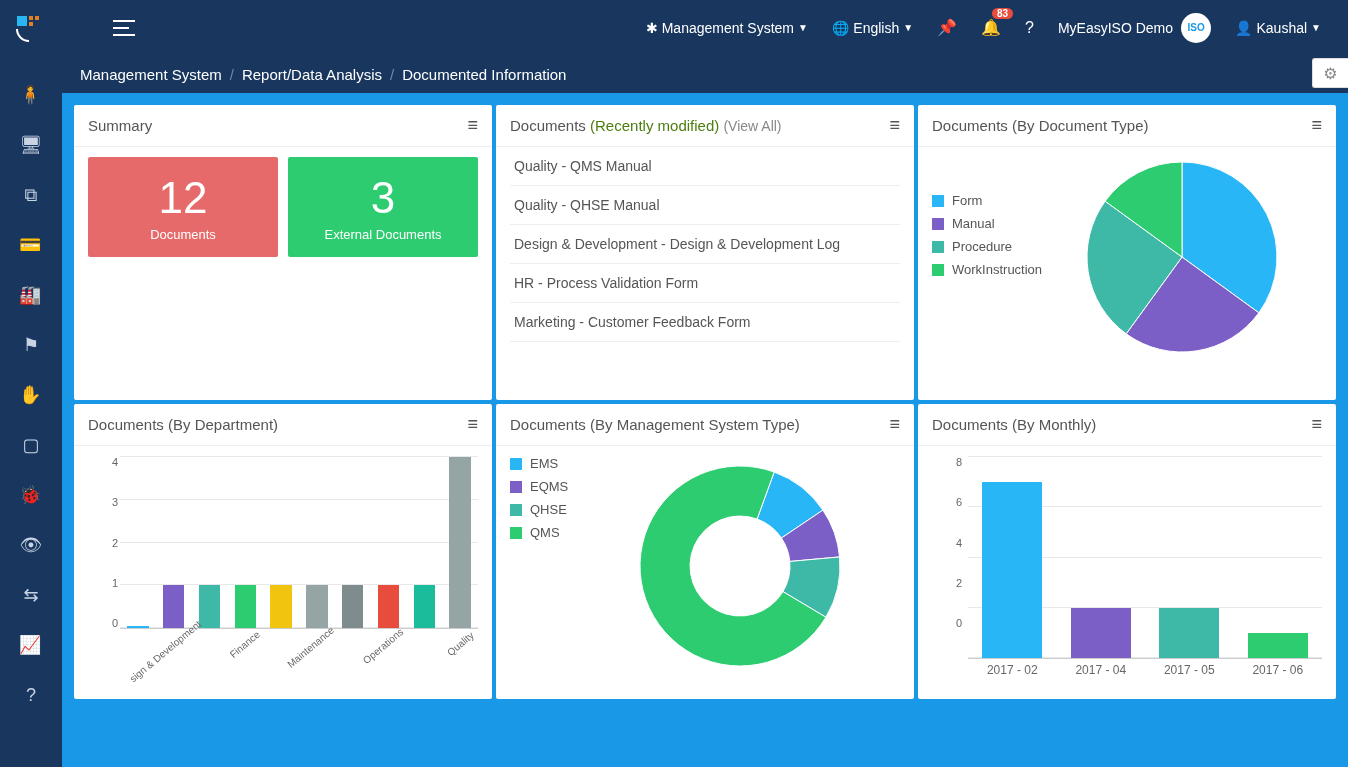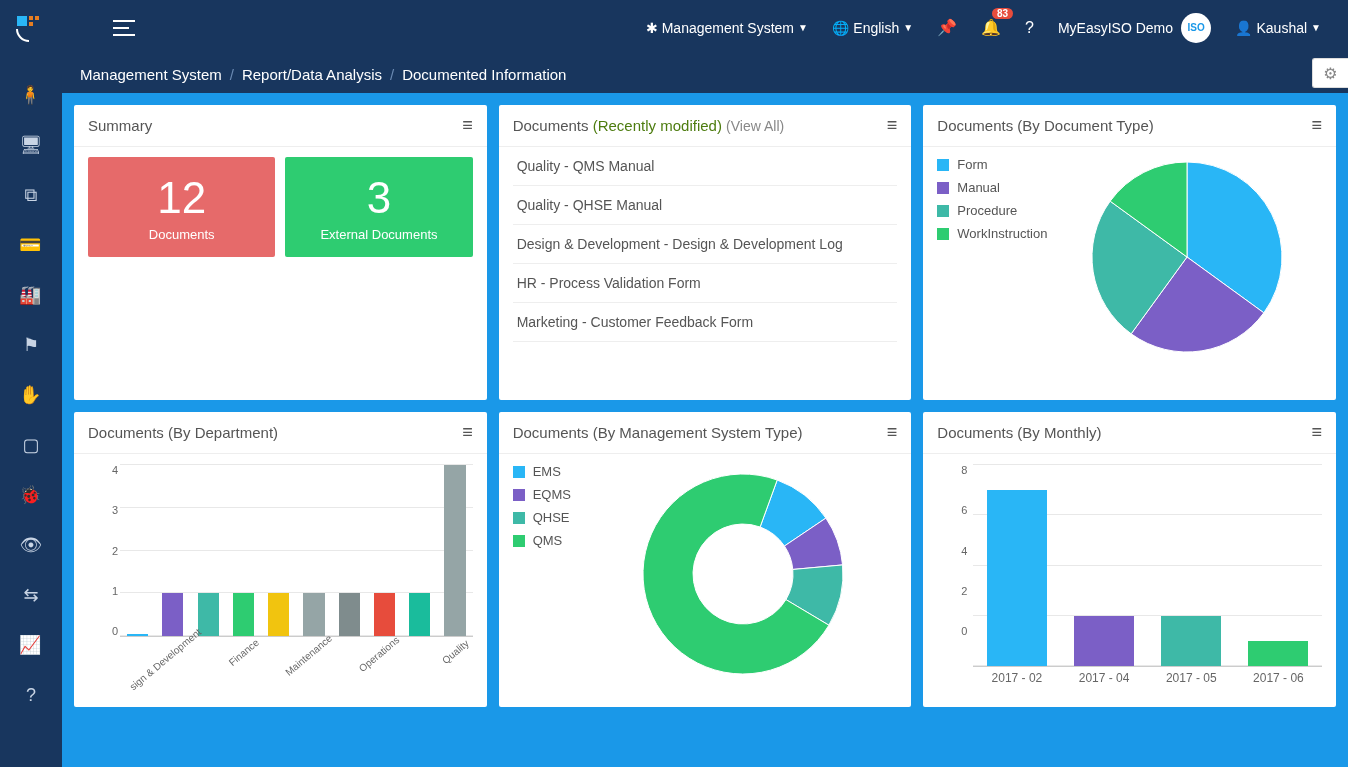--- a/index.html
+++ b/index.html
@@ -13,36 +13,36 @@
 .topbar-icon { font-size: 16px; margin: 0 12px; cursor: pointer; position: relative; }
 .badge { position: absolute; top: -10px; right: -12px; background: #e74c3c; color: #fff; font-size: 10px; padding: 0 5px; border-radius: 8px; font-weight: bold; }
 .avatar { width: 30px; height: 30px; border-radius: 50%; background: #fff; margin-left: 8px; display: inline-flex; align-items: center; justify-content: center; font-size: 10px; color: #1a98e8; font-weight: bold; }
 .sidebar { position: fixed; top: 55px; left: 0; bottom: 0; width: 62px; background: #18365e; display: flex; flex-direction: column; align-items: center; padding-top: 15px; }
 .side-item { width: 100%; height: 50px; display: flex; align-items: center; justify-content: center; color: #c8d4e4; cursor: pointer; font-size: 18px; }
 .breadcrumb-bar { position: absolute; top: 55px; left: 62px; right: 0; height: 38px; background: #18365e; display: flex; align-items: center; padding: 0 18px; color: #fff; font-size: 15px; }
 .breadcrumb-bar a { color: #fff; text-decoration: none; }
 .breadcrumb-bar .sep { margin: 0 8px; color: #6b8bb4; }
 .settings-flyout { position: absolute; top: 58px; right: 0; width: 36px; height: 30px; background: #fff; border: 1px solid #ddd; border-right: none; border-radius: 3px 0 0 3px; display: flex; align-items: center; justify-content: center; color: #888; cursor: pointer; z-index: 5; }
 .content { position: absolute; top: 93px; left: 62px; right: 0; bottom: 0; padding: 12px; overflow: auto; }
-.grid { display: grid; grid-template-columns: repeat(3, 1fr); gap: 12px; }
+.grid { display: grid; grid-template-columns: repeat(3, 1fr); gap: 4px; }
 .card { background: #fff; border-radius: 2px; display: flex; flex-direction: column; height: 295px; overflow: hidden; }
 .card-header { display: flex; align-items: center; justify-content: space-between; padding: 10px 14px; border-bottom: 1px solid #eee; font-size: 15px; color: #555; }
 .card-menu { color: #555; cursor: pointer; font-size: 18px; }
 .card-body { flex: 1; padding: 10px 14px; position: relative; overflow: hidden; }
 .tiles { display: flex; gap: 10px; }
 .tile { flex: 1; max-width: 200px; height: 100px; border-radius: 2px; color: #fff; display: flex; flex-direction: column; align-items: center; justify-content: center; }
 .tile .num { font-size: 44px; font-weight: 300; }
 .tile .lbl { font-size: 13px; margin-top: 4px; }
 .doc-list { list-style: none; }
 .doc-list li { padding: 11px 4px; border-bottom: 1px solid #eee; font-size: 14px; color: #555; cursor: pointer; }
 .legend { list-style: none; font-size: 13px; }
 .legend li { display: flex; align-items: center; margin-bottom: 8px; color: #555; }
 .legend .sw { width: 12px; height: 12px; margin-right: 8px; }
 .pie-wrap { display: flex; }
-.pie-wrap .legend { width: 150px; }
+.pie-wrap .legend { width: 150px; margin-top: 36px; }
 .donut-wrap { display: flex; }
 .donut-wrap .legend { width: 120px; }
 svg { display: block; }
 .bar-chart { position: relative; width: 100%; height: 100%; }
 .y-axis { position: absolute; left: 0; top: 0; bottom: 60px; width: 30px; display: flex; flex-direction: column-reverse; justify-content: space-between; font-size: 11px; color: #666; text-align: right; }
 .bars-area { position: absolute; left: 32px; right: 0; top: 0; bottom: 60px; display: flex; align-items: flex-end; border-top: 1px solid #e8e8e8; border-bottom: 1px solid #ccc; }
 .grid-line-h { position: absolute; left: 0; right: 0; height: 1px; background: #e8e8e8; }
 .bar-group { flex: 1; display: flex; justify-content: center; position: relative; height: 100%; align-items: flex-end; }
 .bar { width: 60%; max-width: 30px; min-height: 2px; }
 .x-labels { position: absolute; left: 32px; right: 0; bottom: 0; height: 56px; display: flex; }

